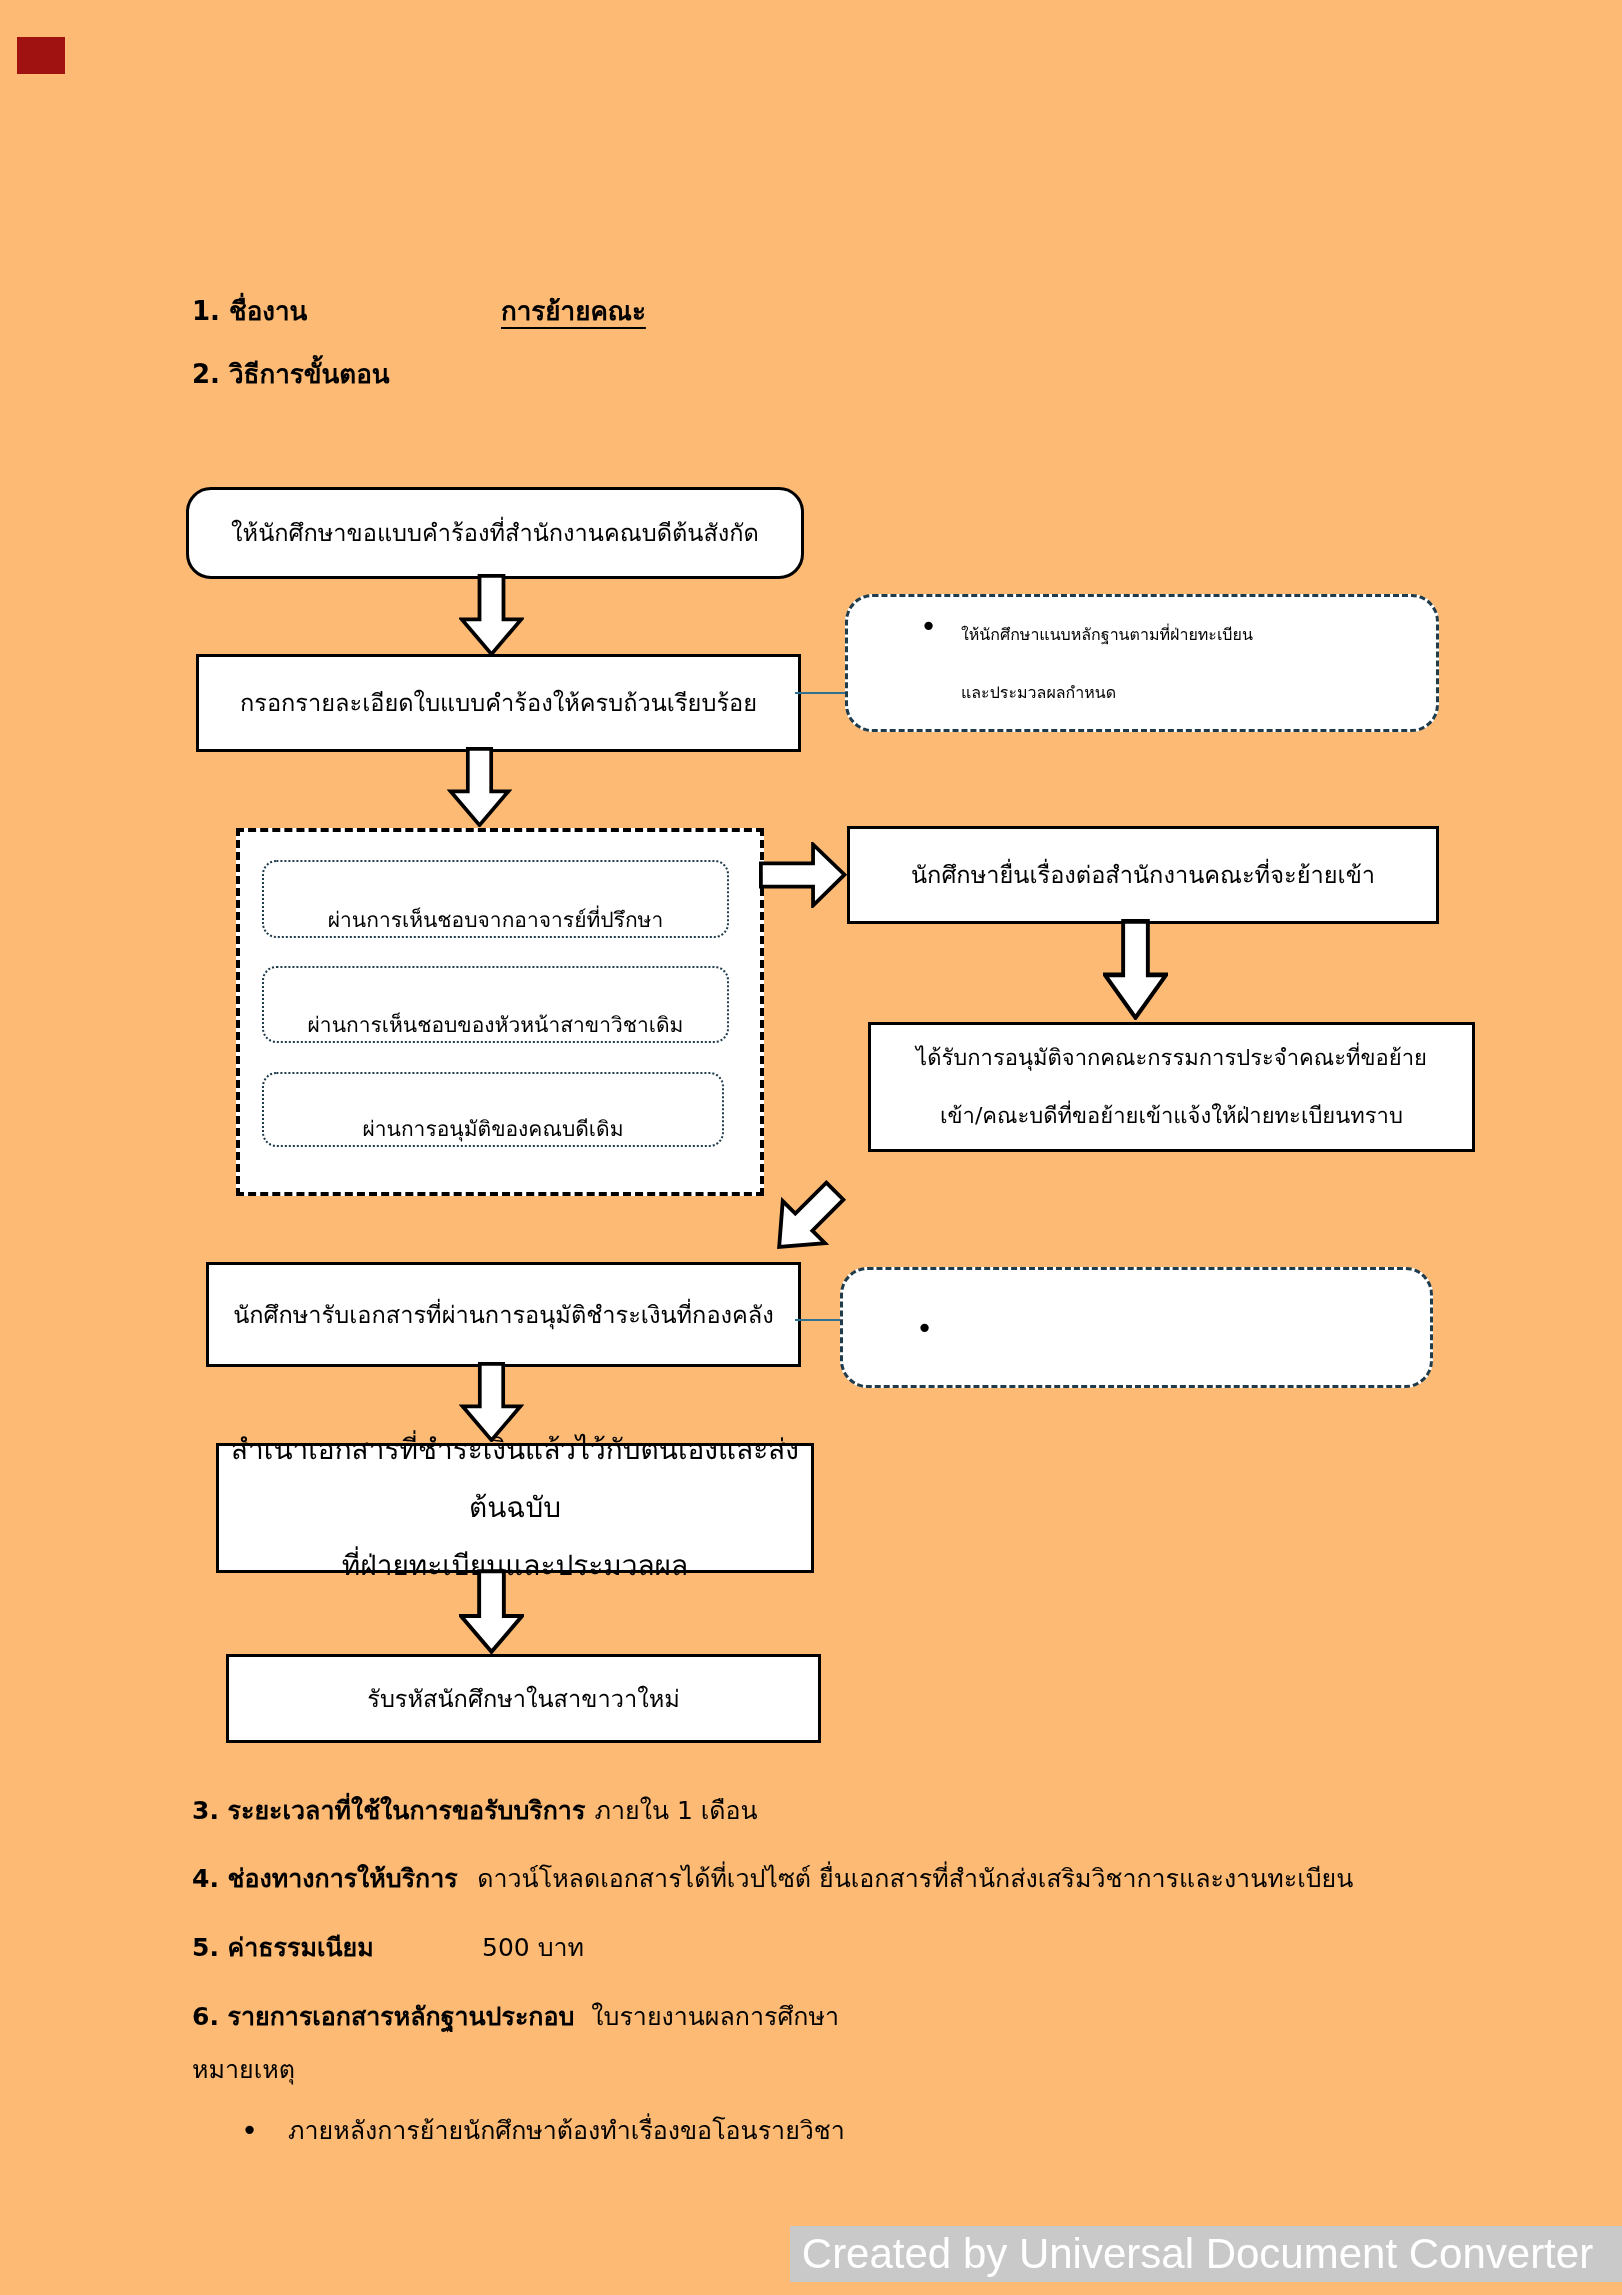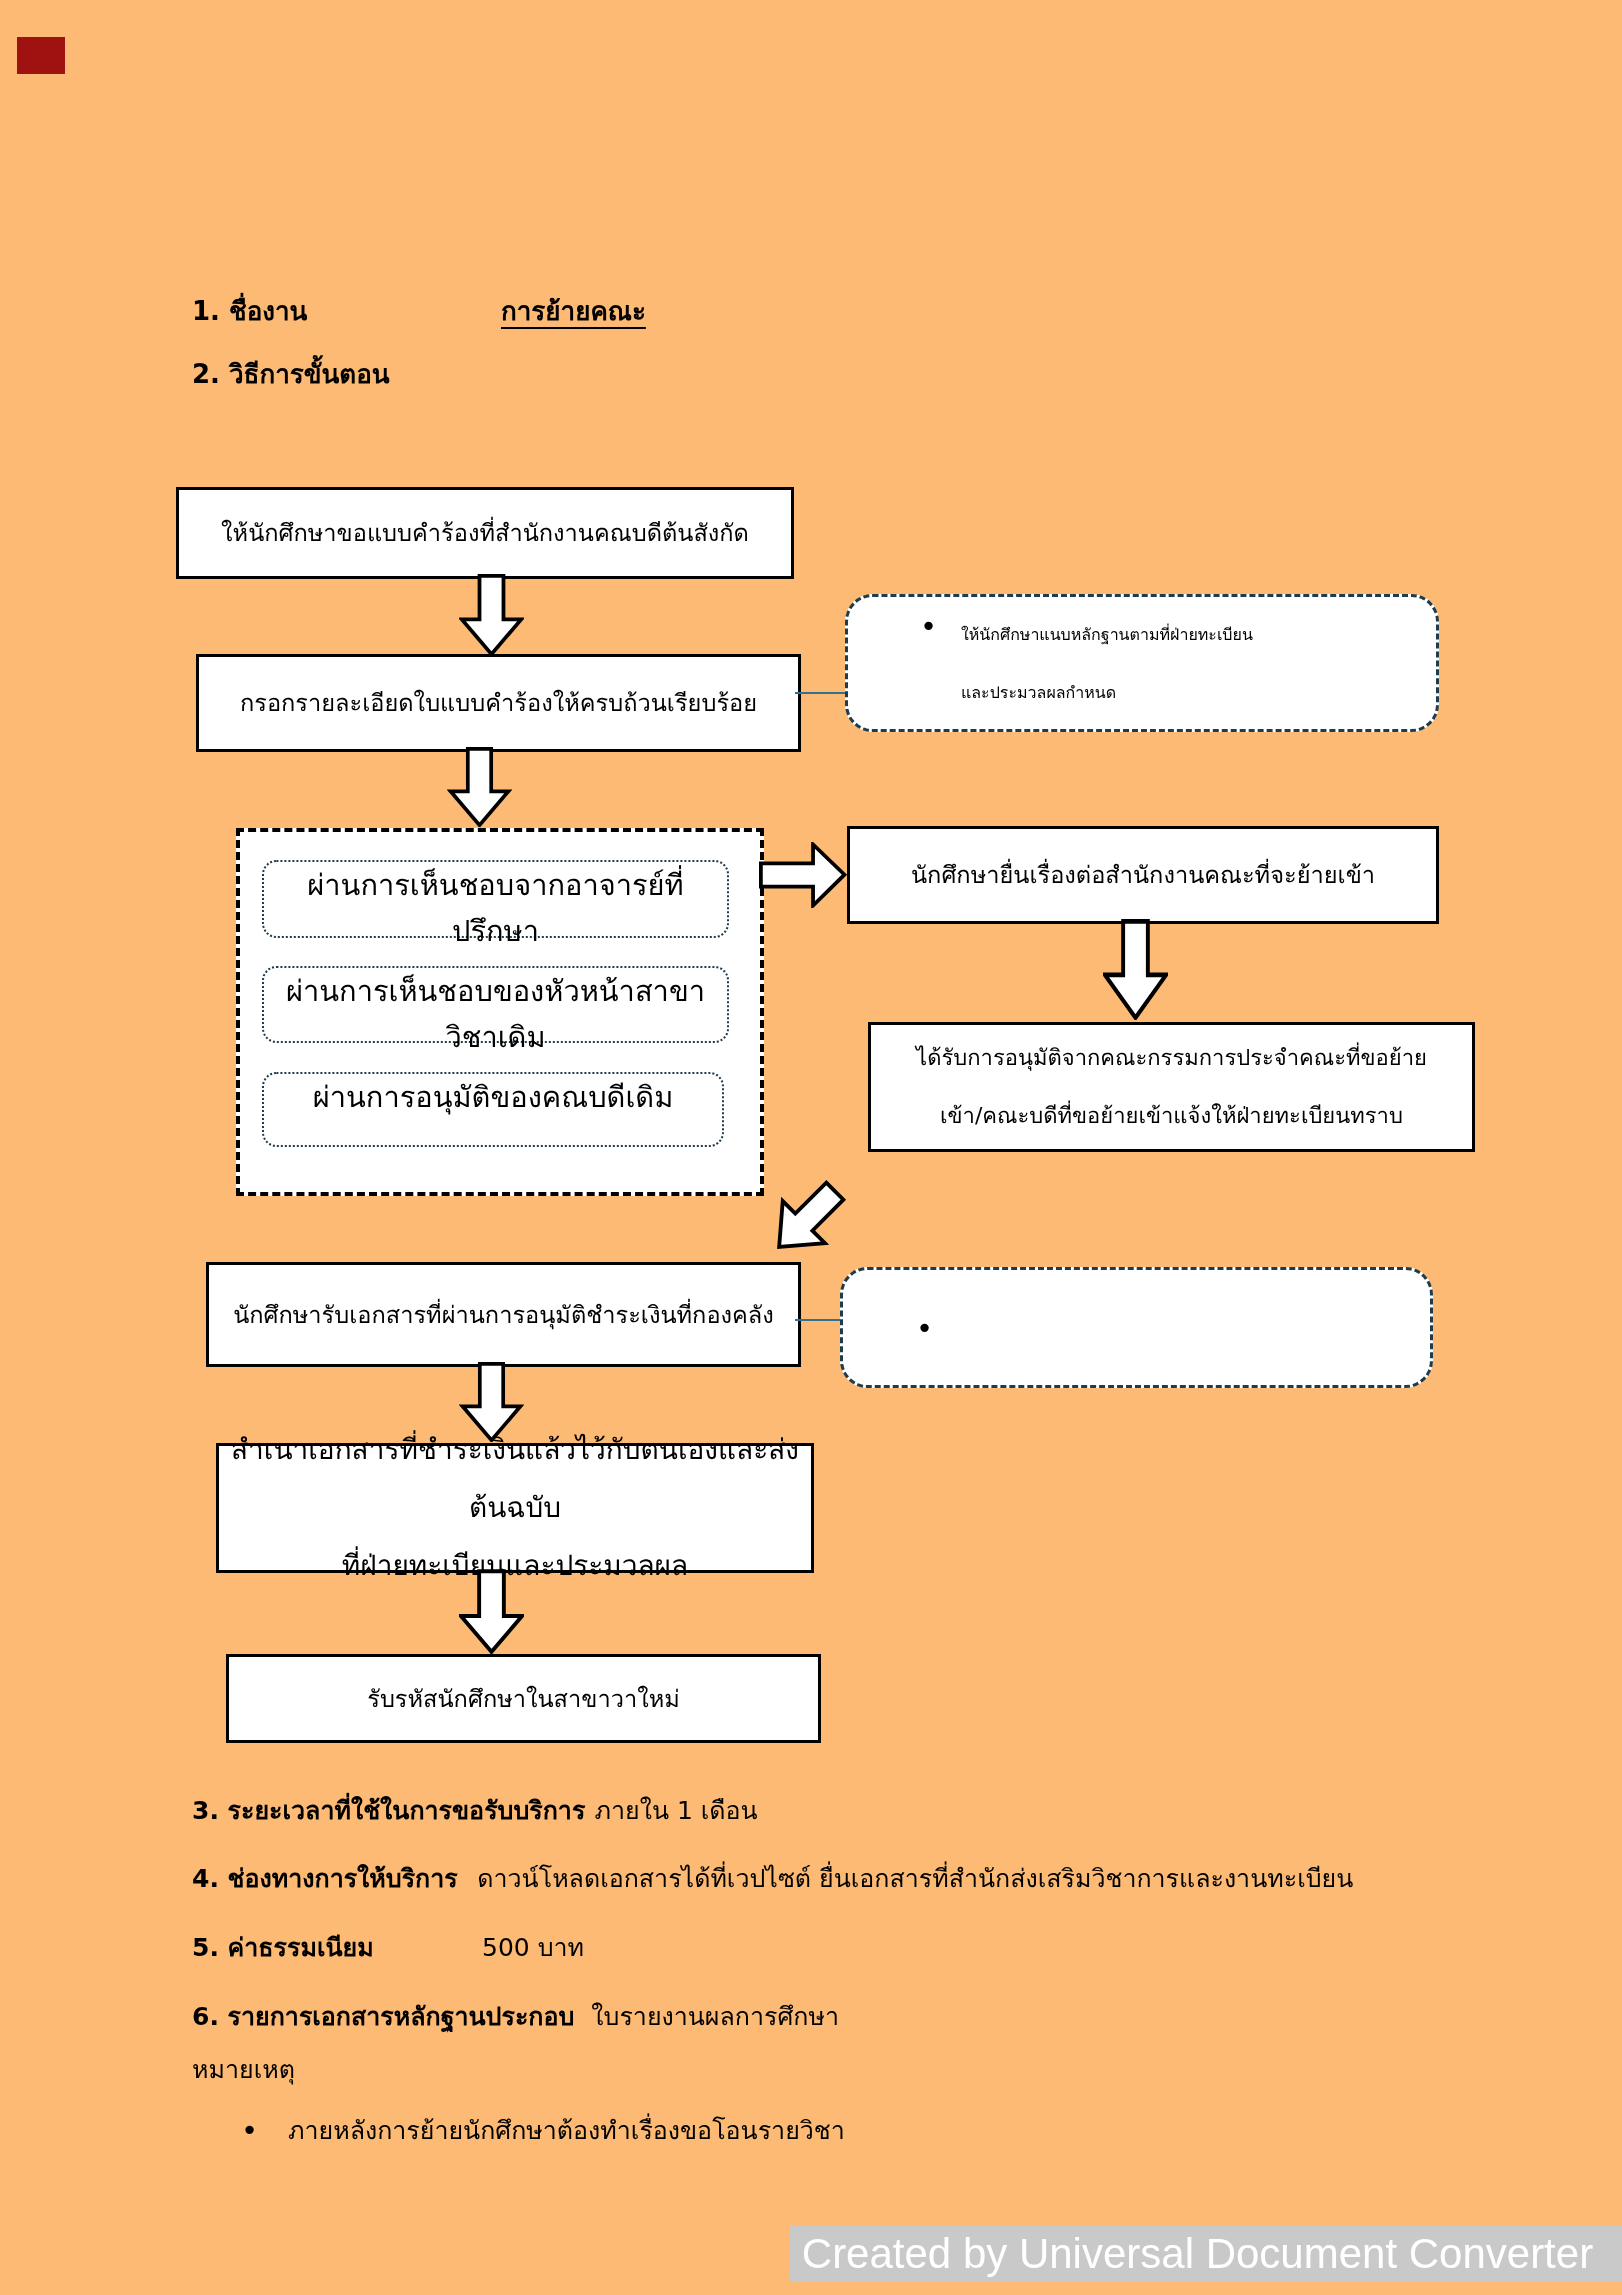--- a/index.html
+++ b/index.html
@@ -19,22 +19,22 @@
   .fbox{
     border:3.9px solid #000;background:#fff;
     display:flex;align-items:center;justify-content:center;
     text-align:center;font-size:23.6px;line-height:56px;
   }
   .fbox .inner{width:100%;}
   
   .group{border:4.6px dashed #000;background:#fff;}
   .dotted{
     border:2.6px dotted #1f3c4d;border-radius:14.4px;background:#fff;
-    display:flex;align-items:flex-start;justify-content:center;
-    text-align:center;font-size:29px;
+    display:flex;align-items:flex-end;justify-content:center;
+    text-align:center;font-size:21px;
   }
   .callout{
     border:3.3px dashed #1f3c4d;border-radius:27.5px;background:#fff;
   }
   .callout .bullet{position:absolute;font-size:29px;}
   .callout .ctext{position:absolute;font-size:16px;line-height:62px;white-space:nowrap;}
   .conn{background:#2e7191;height:2px;}
   .item{font-size:25px;line-height:37px;white-space:nowrap;}
   .item b{font-weight:bold;}
   .wm{
@@ -51,21 +51,21 @@
 <div class="page">
 
   <div class="abs corner-mark"></div>
 
   <div class="abs h-line" style="left:192px;top:292px;">
     <span>1. ชื่องาน</span>
   </div>
   <div class="abs h-line u" style="left:501px;top:292px;">การย้ายคณะ</div>
   <div class="abs h-line" style="left:192px;top:355px;">2. วิธีการขั้นตอน</div>
 
-  <div class="abs fbox" style="left:176px;top:487px;width:612px;height:86px;">
+  <div class="abs fbox" style="left:186px;top:487px;width:612px;height:86px;border-radius:25px;">
     <div class="inner">ให้นักศึกษาขอแบบคำร้องที่สำนักงานคณบดีต้นสังกัด</div>
   </div>
 
   <div class="abs" style="left:459px;top:574px;">
     <svg width="65" height="82" viewBox="0 0 100 130">
       <polygon points="31,3 69,3 69,72 97,72 50,127 3,72 31,72" fill="#fff" stroke="#000" stroke-width="6"></polygon>
     </svg>
   </div>
 
   <div class="abs fbox" style="left:196px;top:654px;width:599px;height:92px;">

